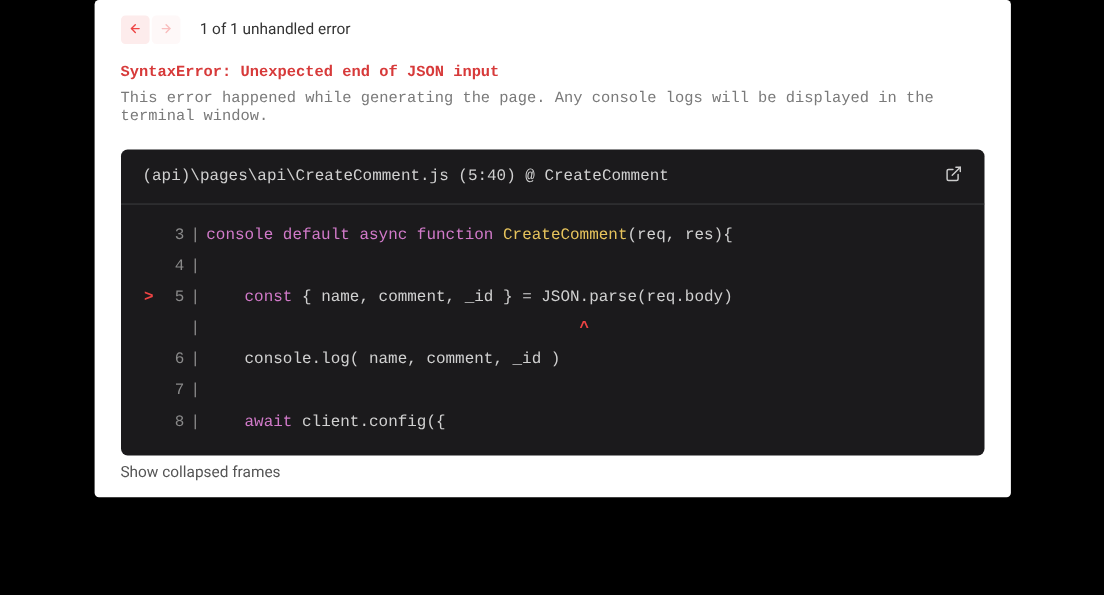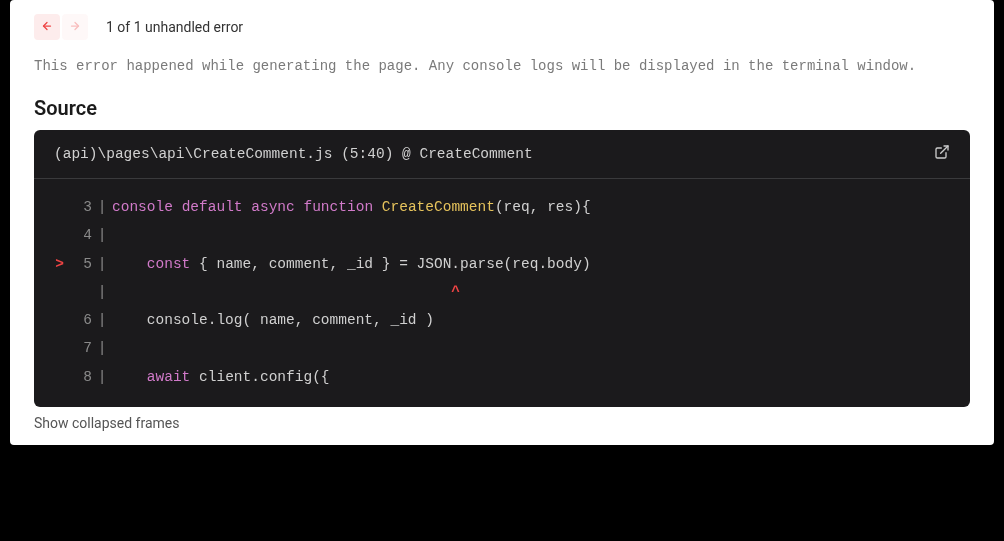--- a/index.html
+++ b/index.html
@@ -5,21 +5,21 @@
     * { box-sizing: border-box; margin: 0; padding: 0; }
     body {
       font-family: -apple-system, BlinkMacSystemFont, "Segoe UI", Roboto, "Helvetica Neue", Arial, sans-serif;
       background: #000;
       display: flex;
       align-items: flex-start;
       justify-content: center;
       padding: 0;
     }
     .dialog {
-      width: 984px;
+      width: 833px;
       background: #fff;
       border-radius: 4px;
       box-shadow: 0 10px 30px rgba(0,0,0,0.6);
       padding: 14px 24px 14px 24px;
       margin: 0 10px 20px 10px;
     }
     .nav-row {
       display: flex;
       align-items: center;
       gap: 12px;
@@ -161,23 +161,23 @@
           <svg width="12" height="12" viewBox="0 0 24 24" fill="none" stroke="currentColor" stroke-width="2.5" stroke-linecap="round" stroke-linejoin="round">
               <line x1="5" y1="12" x2="19" y2="12"></line>
               <polyline points="12 5 19 12 12 19"></polyline>
             </svg>
         </span>
       </button>
     </div>
     <div class="nav-counter">1 of 1 unhandled error</div>
   </div>
 
+  <div class="error-message">SyntaxError: Unexpected end of JSON input</div>
   <div class="error-desc">This error happened while generating the page. Any console logs will be displayed in the terminal window.</div>
 
-  <h2 class="source-title">Source</h2>
 
   <div class="code-box">
     <div class="code-header">
       <div class="code-header-left">(api)\pages\api\CreateComment.js (5:40) @ CreateComment</div>
       <div class="open-icon">
         <svg width="16" height="16" viewBox="0 0 24 24" fill="none" stroke="currentColor" stroke-width="2" stroke-linecap="round" stroke-linejoin="round">
             <path d="M18 13v6a2 2 0 0 1-2 2H5a2 2 0 0 1-2-2V8a2 2 0 0 1 2-2h6"></path>
             <polyline points="15 3 21 3 21 9"></polyline>
             <line x1="10" y1="14" x2="21" y2="3"></line>
           </svg>

